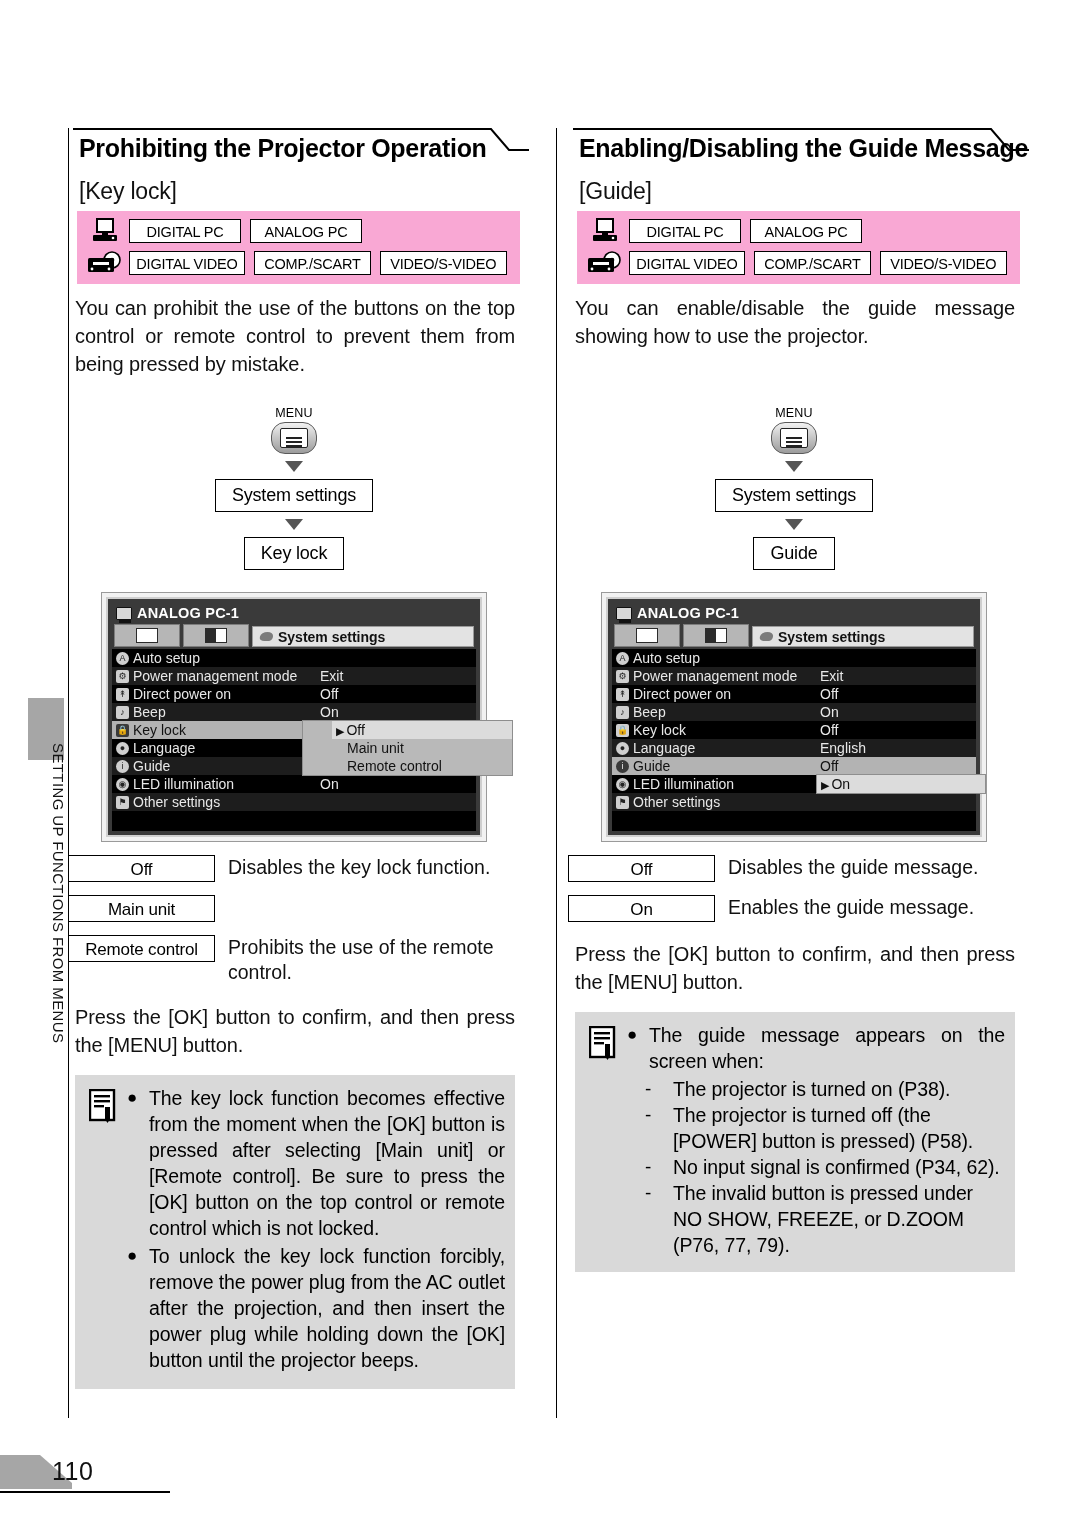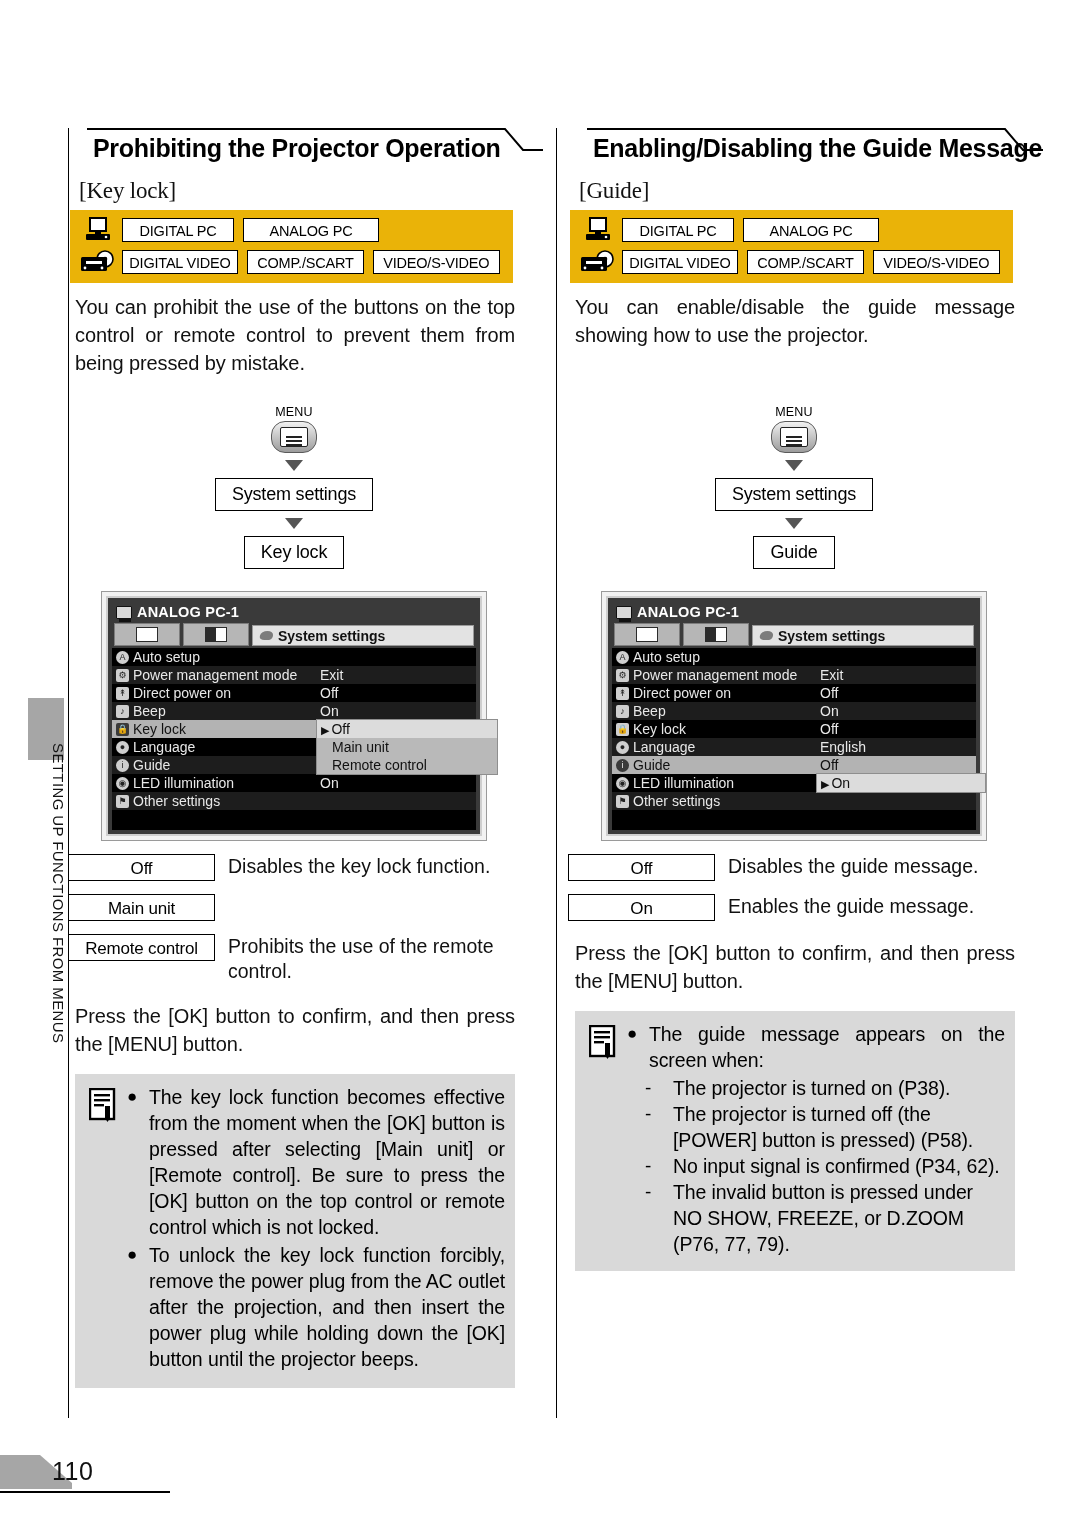--- a/index.html
+++ b/index.html
@@ -22,43 +22,43 @@
     text-align:center;white-space:nowrap;color:#111;
   }
 
   
   .col{position:absolute;top:128px;width:452px;}
   .col.left{left:68px;}
   .col.right{left:556px;padding-left:12px;}
   .col-rule{position:absolute;left:0;top:0;width:1px;height:1290px;background:#000;}
 
   
-  .head-wrap{position:relative;height:46px;margin-left:19px;}
+  .head-wrap{position:relative;height:46px;margin-left:5px;}
   .head-line{position:absolute;left:0;top:0;width:400px;height:2px;background:#000;}
   .head-flag{position:absolute;left:398px;top:0;width:58px;height:34px;}
   .head-title{
     position:absolute;left:6px;top:6px;font-size:25px;font-weight:700;
     letter-spacing:-.3px;white-space:nowrap;
   }
   .head-sub{
-    margin:4px 0 6px 11px;font-size:23px;letter-spacing:-.2px;color:#111;font-family:Liberation Serif, serif;
-  }
-
-  
-  .band{background:#eab308;padding:6px 4px 7px 4px;margin-left:2px;width:443px;box-sizing:border-box;}
+    margin:4px 0 6px 11px;font-size:23px;letter-spacing:-.2px;color:#111;
+  }
+
+  
+  .band{background:#f9a8d4;padding:6px 4px 7px 4px;margin-left:9px;width:443px;box-sizing:border-box;}
   .band-row{display:flex;align-items:center;height:28px;}
   .band-row + .band-row{margin-top:4px;}
   .band-icon{width:48px;display:flex;align-items:center;justify-content:center;}
   .chip{
     border:1.6px solid #000;background:#fff;height:24px;line-height:24px;
     font-size:14.5px;text-align:center;margin-right:9px;box-sizing:border-box;
     letter-spacing:-.2px;
   }
   .chip.w1{width:112px;}
-  .chip.w2{width:136px;}
+  .chip.w2{width:112px;}
   .chip.w3{width:117px;}
   .chip.w4{width:117px;}
   .chip.w5{width:128px;}
 
   
   .para{
     margin:10px 5px 0 7px;font-size:20px;line-height:28px;text-align:justify;
     letter-spacing:-.1px;color:#111;
   }
 
@@ -312,21 +312,21 @@
             <span class="osd-val">On</span>
           </div>
           <div class="osd-row alt">
             <span class="osd-lab">
                 <span class="ic">⚑</span>
                 <span>Other settings</span>
               </span>
           </div>
           <div class="osd-blank"></div>
 
-          <div class="dd" style="left:205px;top:72px;width:180px;">
+          <div class="dd" style="left:191px;top:72px;width:180px;padding-left:29px;">
             <div class="dd-item hl"><span class="car">▶</span><span>Off</span></div>
             <div class="dd-item"><span style="padding-left:11px;">Main unit</span></div>
             <div class="dd-item"><span style="padding-left:11px;">Remote control</span></div>
           </div>
         </div>
       </div>
     </div>
 
     <div class="opt">
       <div class="opt-box">Off</div>

